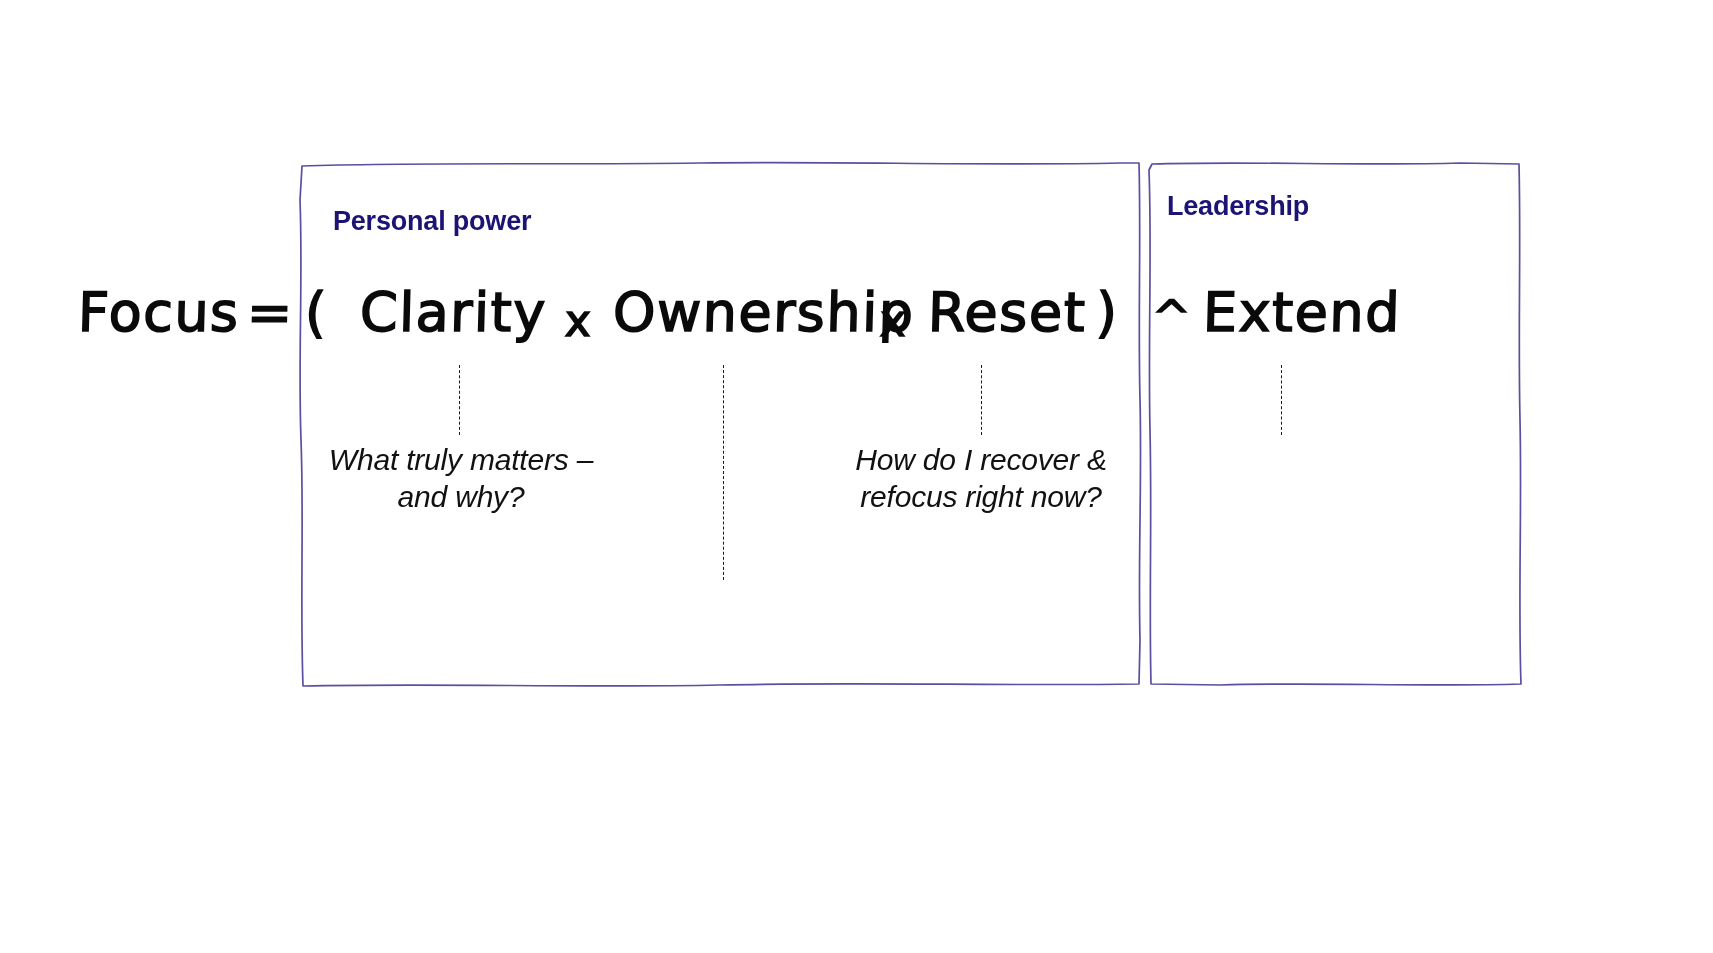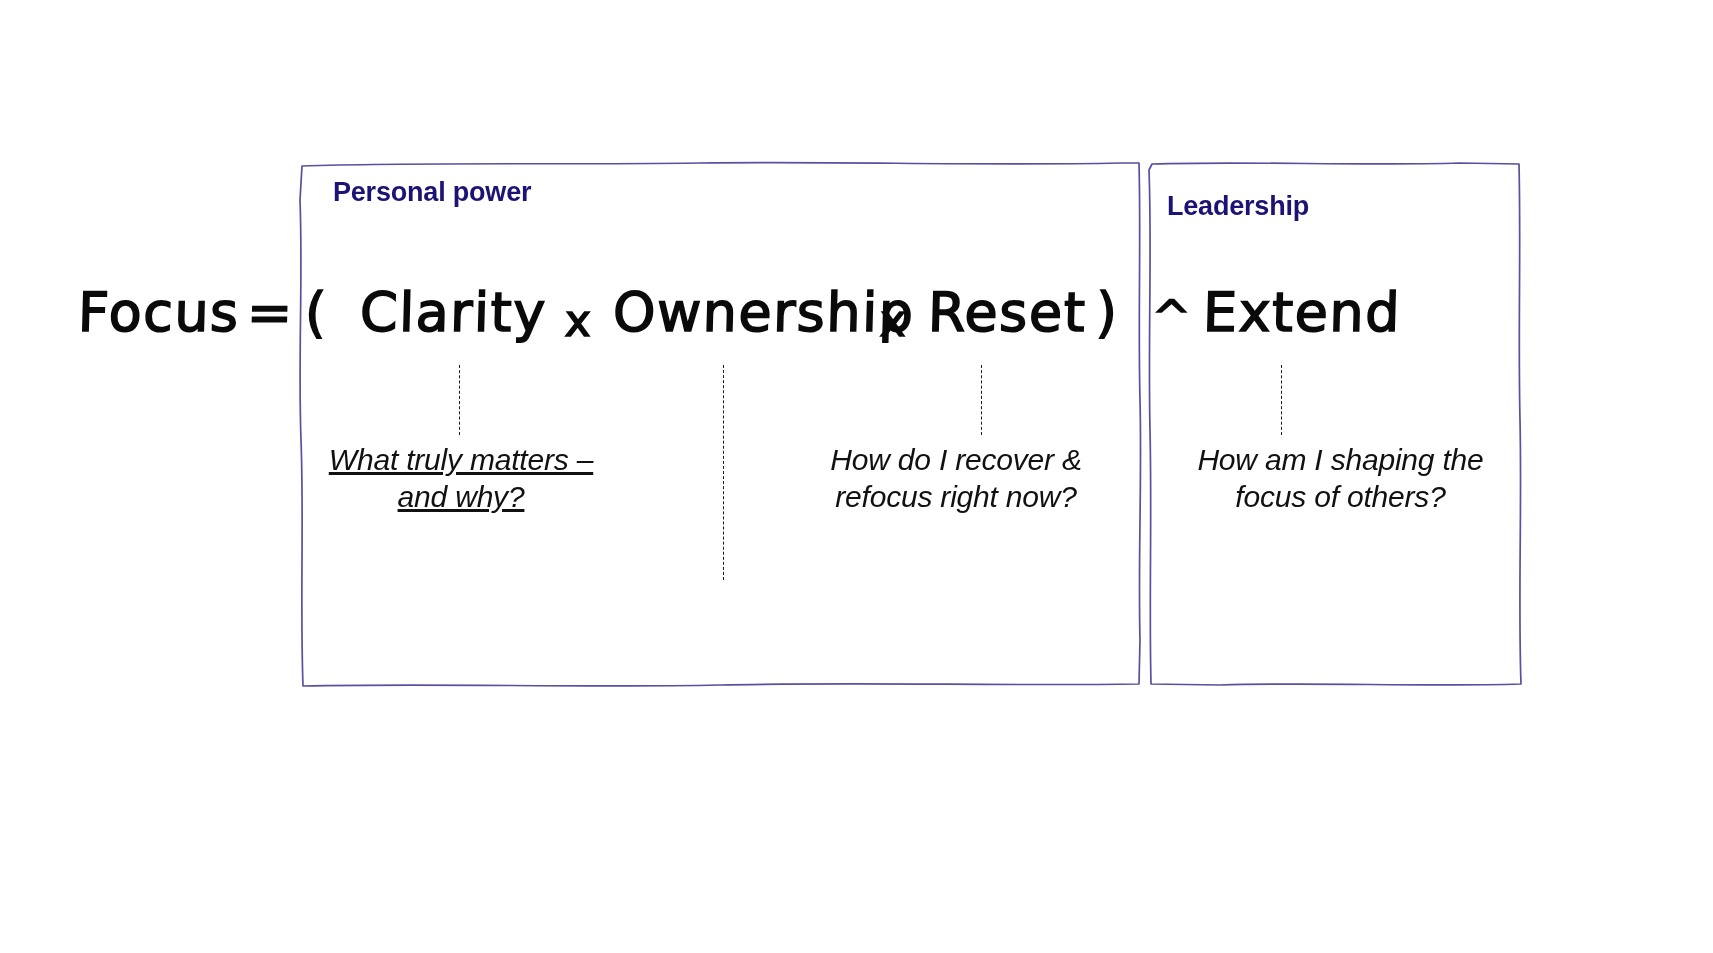--- a/index.html
+++ b/index.html
@@ -35,21 +35,21 @@
   
   .group-label {
     position: absolute;
     font-family: "Liberation Sans", sans-serif;
     font-weight: bold;
     font-size: 27px;
     letter-spacing: -0.2px;
     color: #1d1374;
     white-space: nowrap;
   }
-  #label-personal-power { left: 333px; top: 177px; }
+  #label-personal-power { left: 333px; top: 206px; }
   #label-leadership     { left: 1167px; top: 191px; }
 
   
   #equation {
     position: absolute;
     left: 0;
     top: 282px;
     width: 1713px;
     height: 86px;
     white-space: nowrap;
@@ -99,23 +99,23 @@
     position: absolute;
     font-family: "Liberation Sans", sans-serif;
     font-style: italic;
     font-size: 30px;
     line-height: 37px;
     color: #111111;
     text-align: center;
     white-space: pre-line;
     letter-spacing: -0.2px;
   }
-  #cap-clarity { left: 311px;  top: 441px; width: 300px; text-decoration: underline; }
+  #cap-clarity { left: 311px;  top: 441px; width: 300px; }
   #cap-owner   { left: 533px;  top: 586px; width: 380px; }
-  #cap-reset   { left: 801px;  top: 441px; width: 310px; }
+  #cap-reset   { left: 826px;  top: 441px; width: 310px; }
   #cap-extend  { left: 1163px; top: 441px; width: 355px; }
 </style>
 </head>
 <body>
 
 <div id="canvas">
 
   <svg id="frames" viewBox="0 0 1713 953" xmlns="http://www.w3.org/2000/svg">
 
     <path d="M302,166 C420,162 560,165 700,163 C840,161 980,166 1120,163 L1139,163
@@ -148,16 +148,14 @@
 
   <div class="connector" id="conn-clarity"></div>
   <div class="connector" id="conn-owner"></div>
   <div class="connector" id="conn-reset"></div>
   <div class="connector" id="conn-extend"></div>
 
   <div class="caption" id="cap-clarity">What truly matters –
 and why?</div>
   <div class="caption" id="cap-reset">How do I recover &amp;
 refocus right now?</div>
-  <div class="caption" id="cap-extend">How am I shaping the
-focus of others?</div>
 
 </div>
 
 </body></html>

